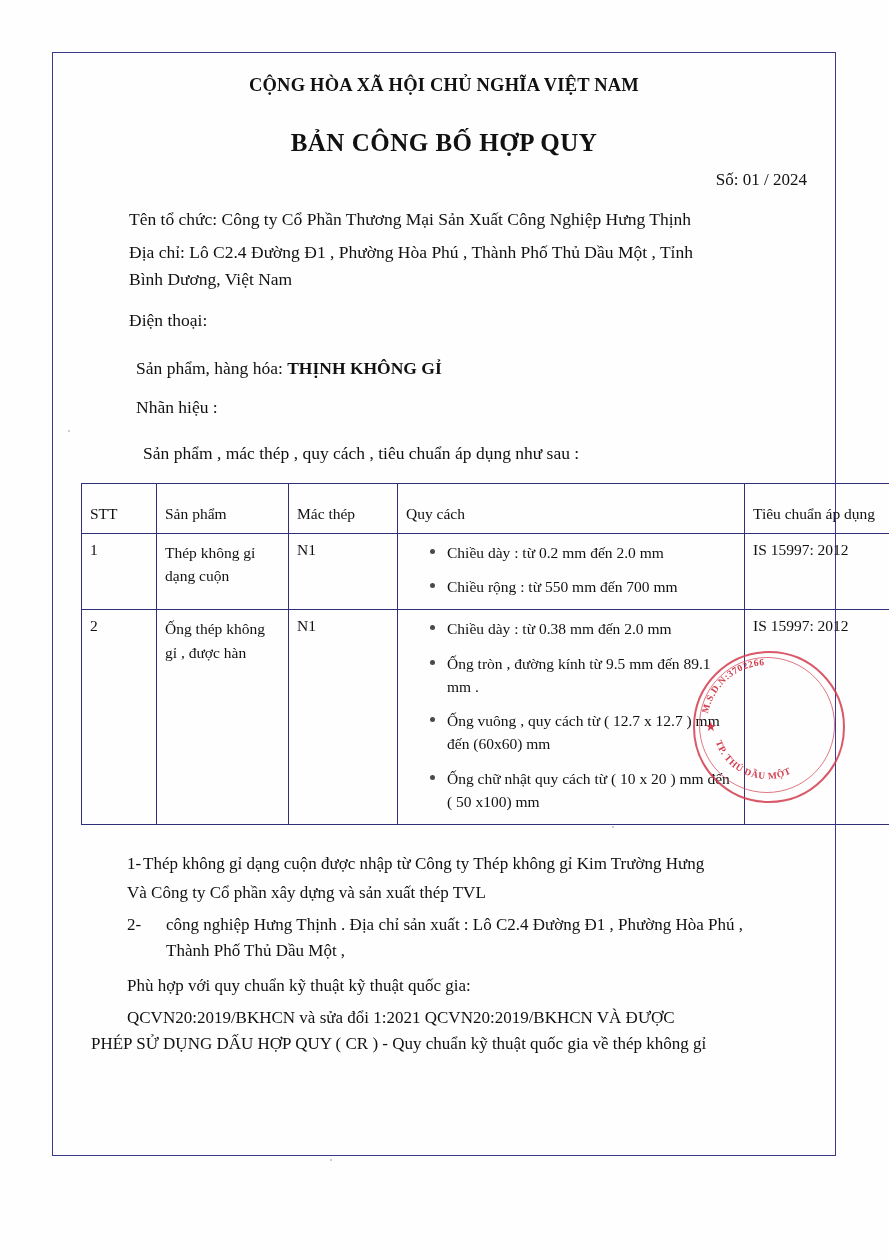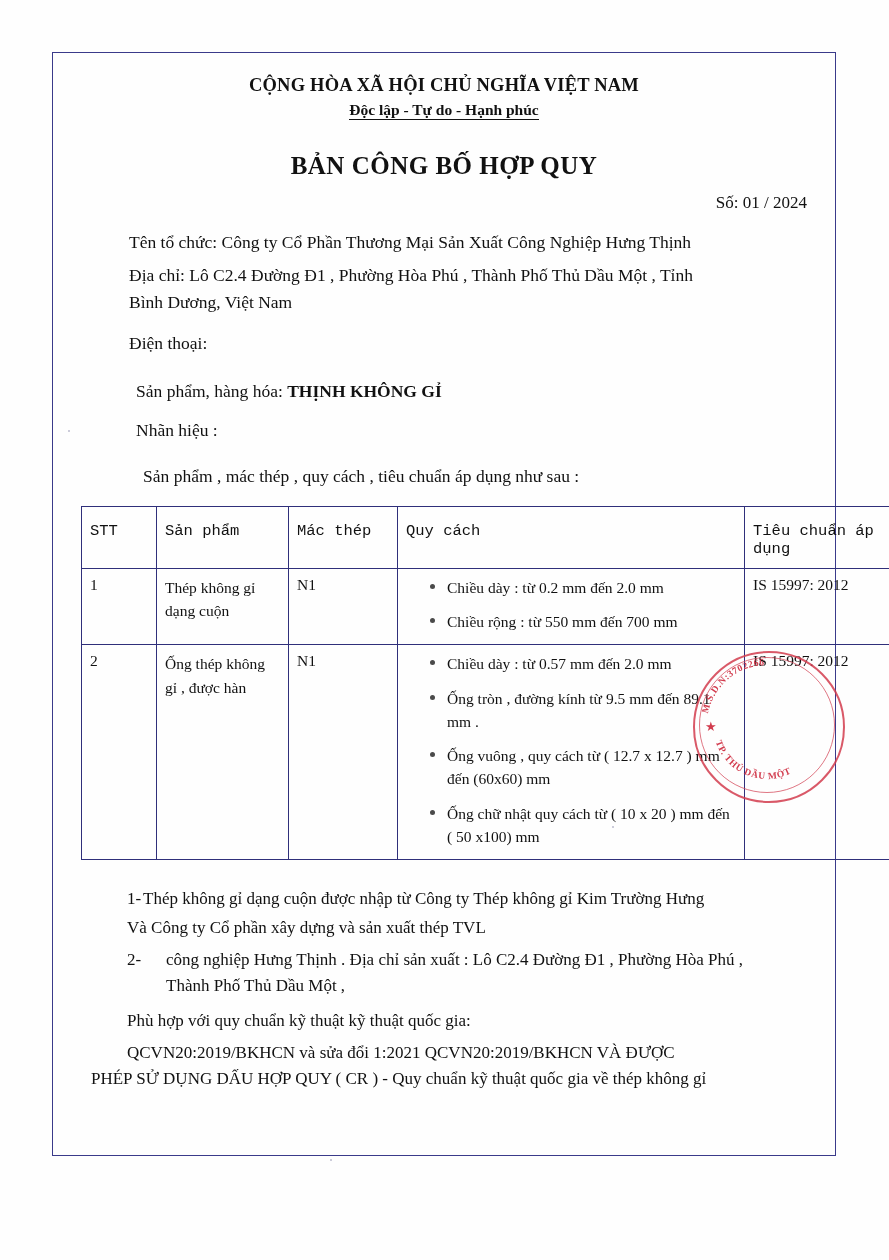--- a/index.html
+++ b/index.html
@@ -99,23 +99,22 @@
     table-layout: fixed;
   }
   table.spec th, table.spec td {
     border: 1px solid #2f2f7a;
     vertical-align: top;
     padding: 7px 8px 9px 8px;
     font-weight: normal;
     text-align: left;
   }
   table.spec th {
-    padding-top: 15px;
+    padding-top: 21px;
     padding-bottom: 10px;
-    font-family: Liberation Mono, monospace;
   }
   .col-stt { width: 58px; text-align: center; }
   .col-sp { width: 115px; }
   .col-mac { width: 92px; text-align: center; }
   .col-qc { width: 330px; }
   .col-tc { width: 128px; }
 
   td.center { text-align: center; }
   .cell-just {
     text-align: justify;
@@ -259,21 +258,20 @@
 </head>
 <body>
 
 <div class="page">
 
   <div class="scan-border"></div>
 
   <div class="content">
 
     <div class="header-title">CỘNG HÒA XÃ HỘI CHỦ NGHĨA VIỆT NAM</div>
-    <div class="header-sub"><span>Độc lập - Tự do - Hạnh phúc</span></div>
 
     <div class="doc-title">BẢN CÔNG BỐ HỢP QUY</div>
     <div class="doc-number">Số: 01 / 2024</div>
 
     <div class="info-block">
       <div class="info-line">Tên tổ chức: Công ty Cổ Phần Thương Mại Sản Xuất Công Nghiệp Hưng Thịnh</div>
       <div class="info-line">Địa chỉ: Lô C2.4 Đường Đ1 , Phường Hòa Phú , Thành Phố Thủ Dầu Một , Tỉnh</div>
       <div class="info-line cont">Bình Dương, Việt Nam</div>
       <div class="phone-line">Điện thoại:</div>
       <div class="product-line"><span>Sản phẩm, hàng hóa: </span><b>THỊNH KHÔNG GỈ</b></div>
@@ -303,21 +301,21 @@
             </ul>
           </td>
           <td>IS 15997: 2012</td>
         </tr>
         <tr>
           <td class="center">2</td>
           <td class="cell-just">Ống thép không gỉ , được hàn</td>
           <td class="center">N1</td>
           <td>
             <ul class="qc">
-              <li>Chiều dày : từ 0.57 mm đến 2.0 mm</li>
+              <li>Chiều dày : từ 0.38 mm đến 2.0 mm</li>
               <li>Ống tròn , đường kính từ 9.5 mm đến 89.1 mm .</li>
               <li>Ống vuông , quy cách từ ( 12.7 x 12.7 ) mm đến (60x60) mm</li>
               <li>Ống chữ nhật quy cách từ ( 10 x 20 ) mm đến ( 50 x100) mm</li>
             </ul>
           </td>
           <td>IS 15997: 2012</td>
         </tr>
       </tbody>
     </table>
 

